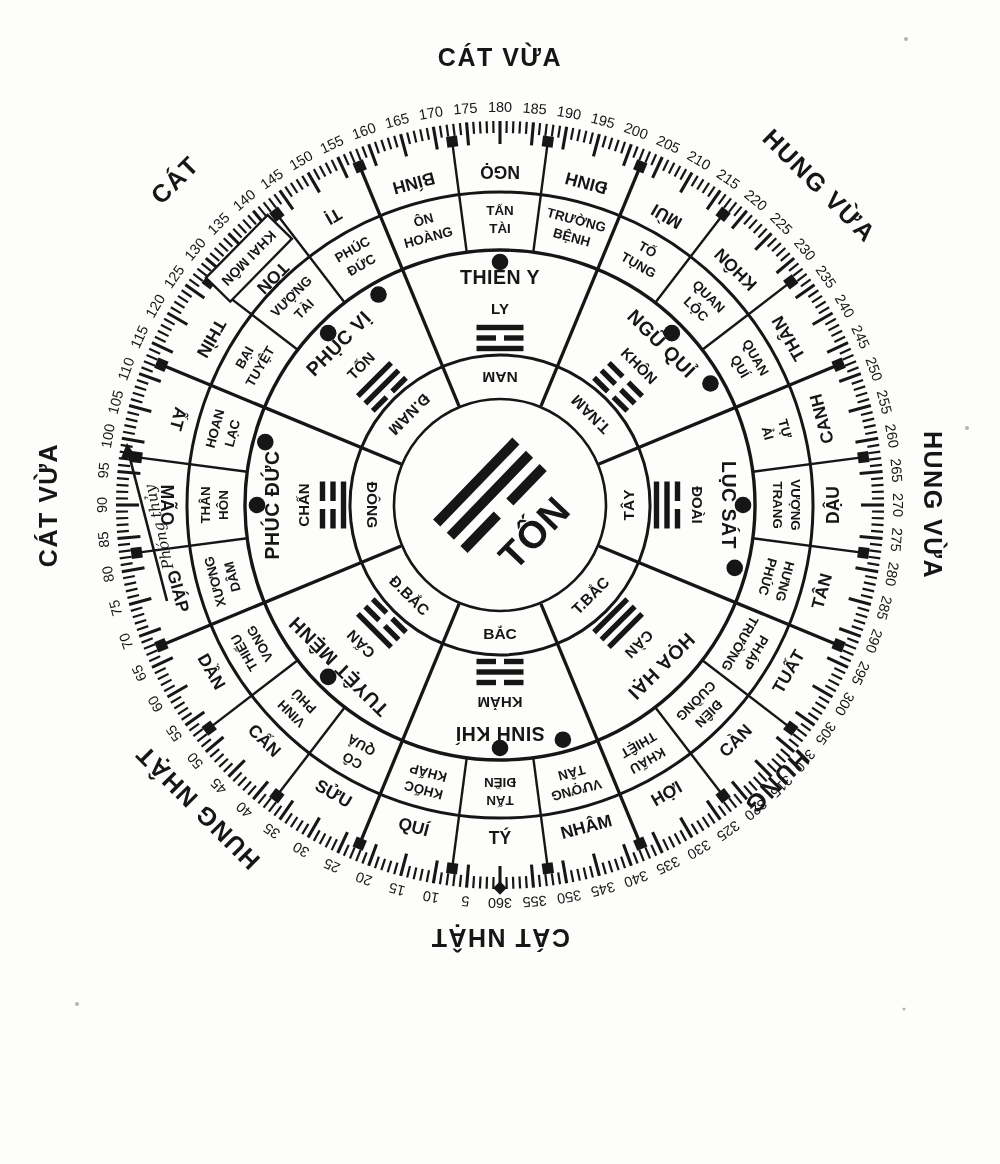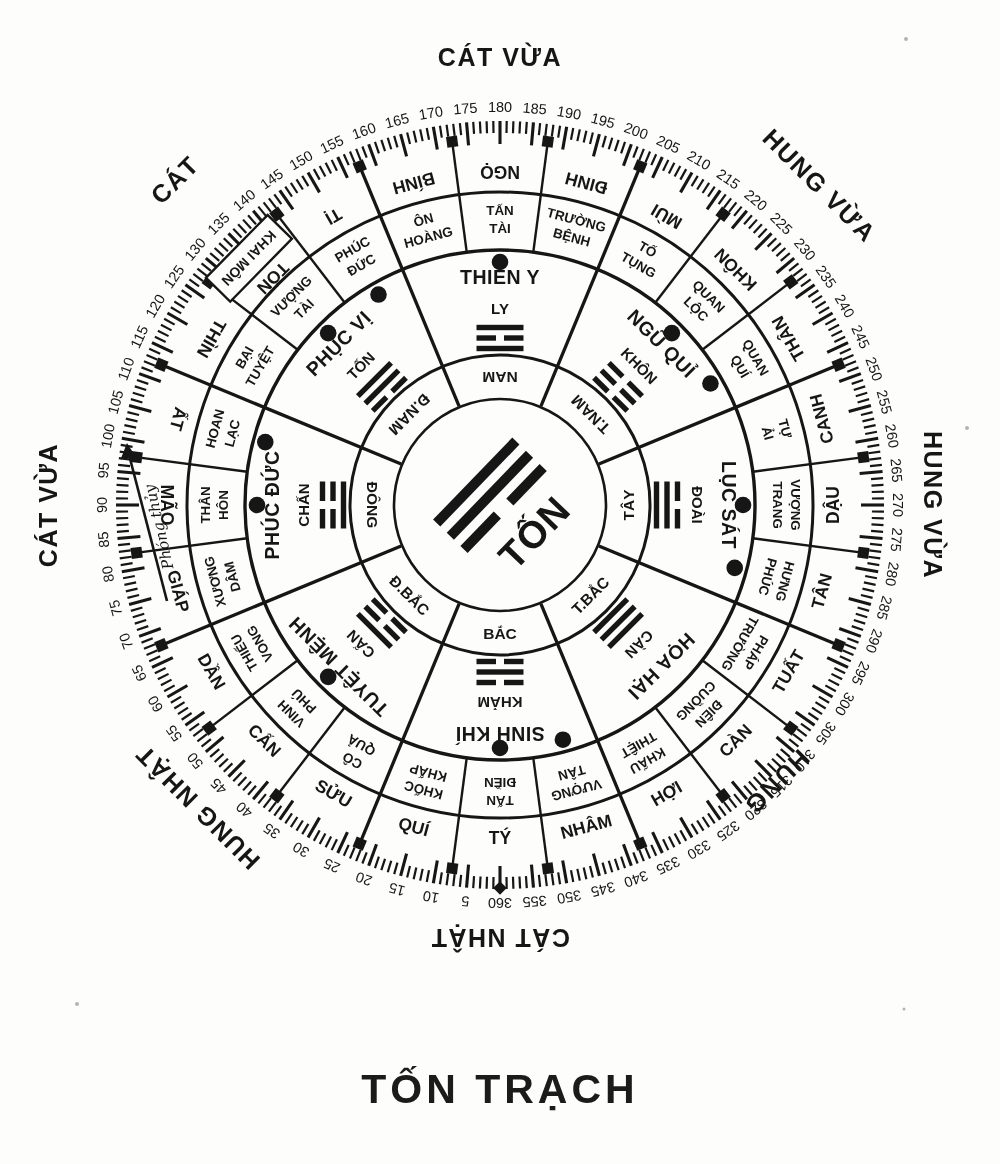--- a/index.html
+++ b/index.html
@@ -680,14 +680,13 @@
         <text x="504" y="549" text-anchor="middle" dominant-baseline="central" font-size="38" font-weight="bold" letter-spacing="1">TỐN</text>
       </g>
       <line x1="167" y1="601" x2="127" y2="447" stroke="#161616" stroke-width="2.6"></line>
       <polygon points="127,443 135.5,456.5 120.5,459.5" fill="#161616"></polygon>
       <text transform="translate(159 527) rotate(-103)" text-anchor="middle" dominant-baseline="central" font-size="15" class="annot">Phóng thủy</text>
       <circle cx="906" cy="39" r="2" fill="#777" opacity="0.55"></circle>
       <circle cx="967" cy="428" r="2" fill="#777" opacity="0.55"></circle>
       <circle cx="77" cy="1004" r="2" fill="#777" opacity="0.55"></circle>
       <circle cx="904" cy="1009" r="1.5" fill="#777" opacity="0.55"></circle>
     </svg>
-  <div id="title">TỐN TRẠCH</div>
 </div>
 
 </body></html>

